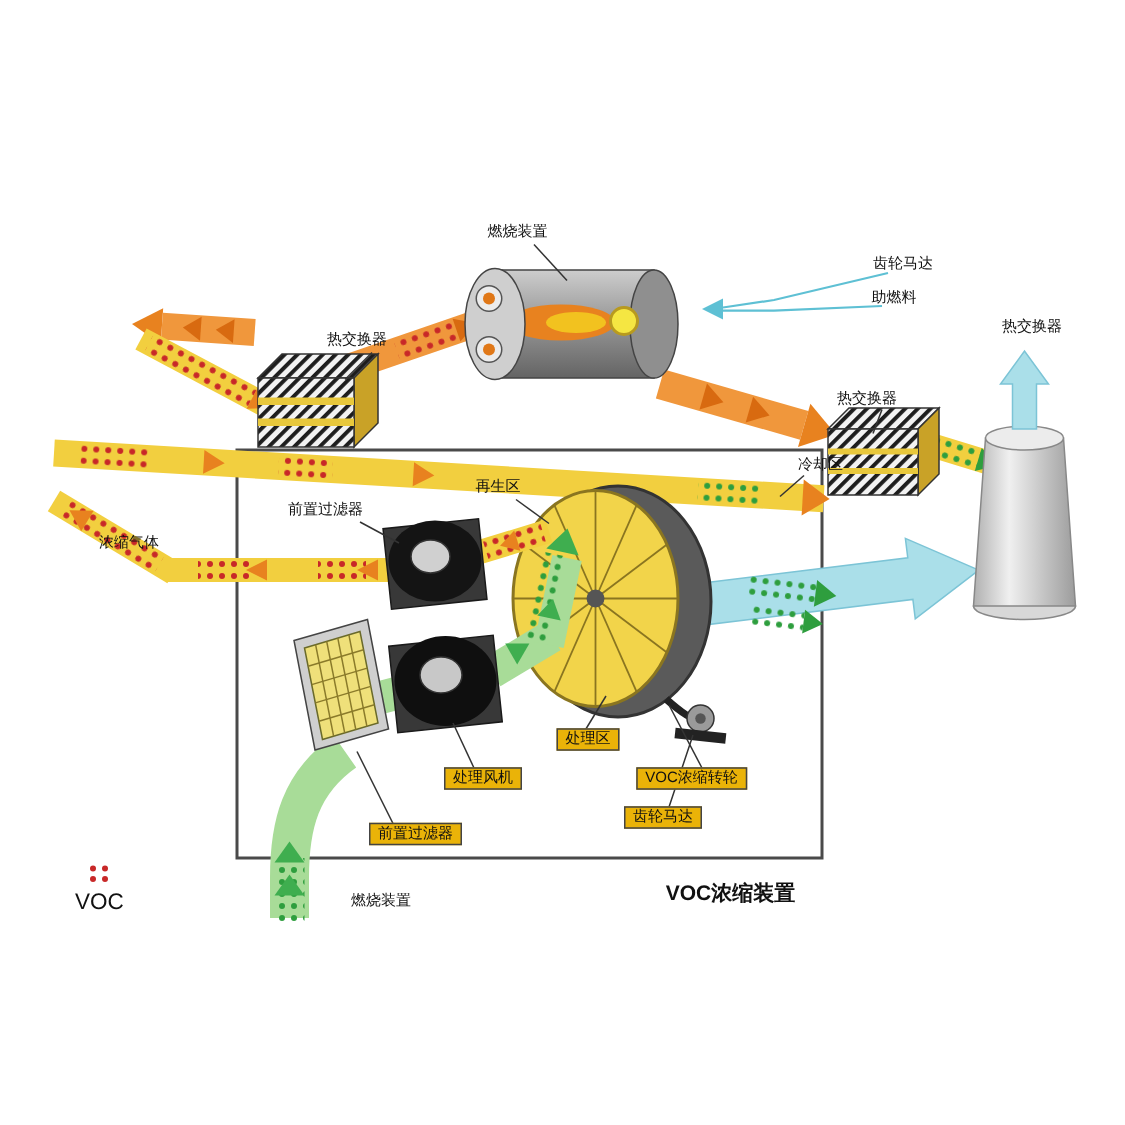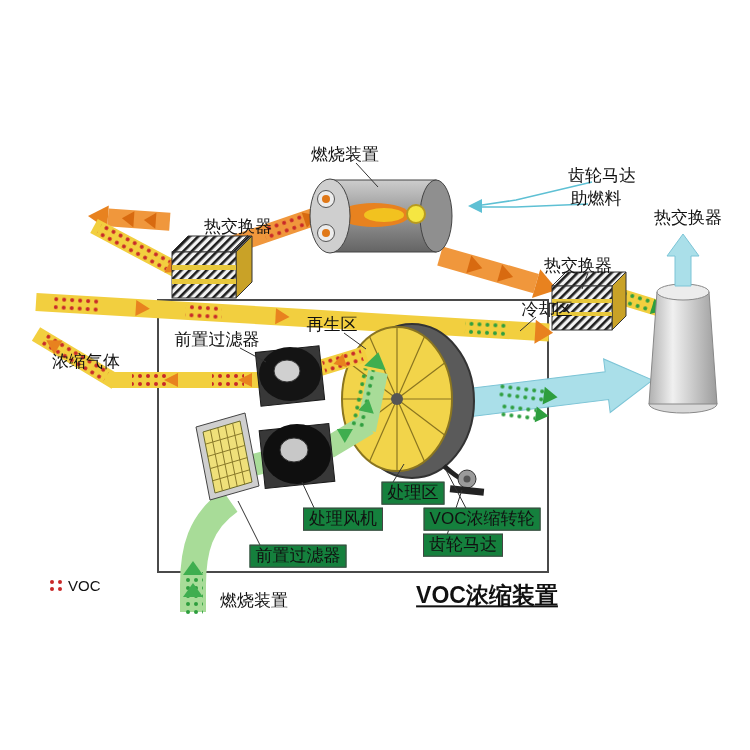--- a/index.html
+++ b/index.html
@@ -1,23 +1,23 @@
 <!DOCTYPE html>
 <html><head>
 <meta charset="utf-8">
 <style>
   html,body{margin:0;padding:0;background:#fff;}
   #stage{position:relative;width:750px;height:750px;background:#fff;overflow:hidden;
          font-family:"Liberation Sans",sans-serif;}
   #stage svg{position:absolute;left:0;top:0;}
-  .lbl{position:absolute;font-size:17px;color:#111;transform:translate(-50%,-50%);
+  .lbl{position:absolute;font-size:10px;color:#111;transform:translate(-50%,-50%);
        white-space:nowrap;line-height:1.1;}
-  .lbl.boxed{background:#15803d;border:1px solid #444;padding:1px 5px;margin-left:21px;}
-  .title{font-weight:bold;font-size:23px;text-decoration:underline;}
-  .legend{position:absolute;left:50px;top:577px;display:flex;align-items:center;gap:5px;}
+  .lbl.boxed{background:#eab308;border:1px solid #444;padding:1px 5px;}
+  .title{font-weight:bold;font-size:14px;}
+  .legend{position:absolute;left:50px;top:577px;display:flex;align-items:center;gap:5px;flex-direction:column;}
   .dotgrid{display:grid;grid-template-columns:5px 5px;grid-gap:3px;}
   .dotgrid i{width:4px;height:4px;border-radius:50%;background:#c82828;display:block;}
   .legend span{font-size:15px;color:#111;}
 </style>
 </head>
 <body>
 
 <div id="stage">
 
 <svg width="750" height="750" viewBox="0 0 750 750">

